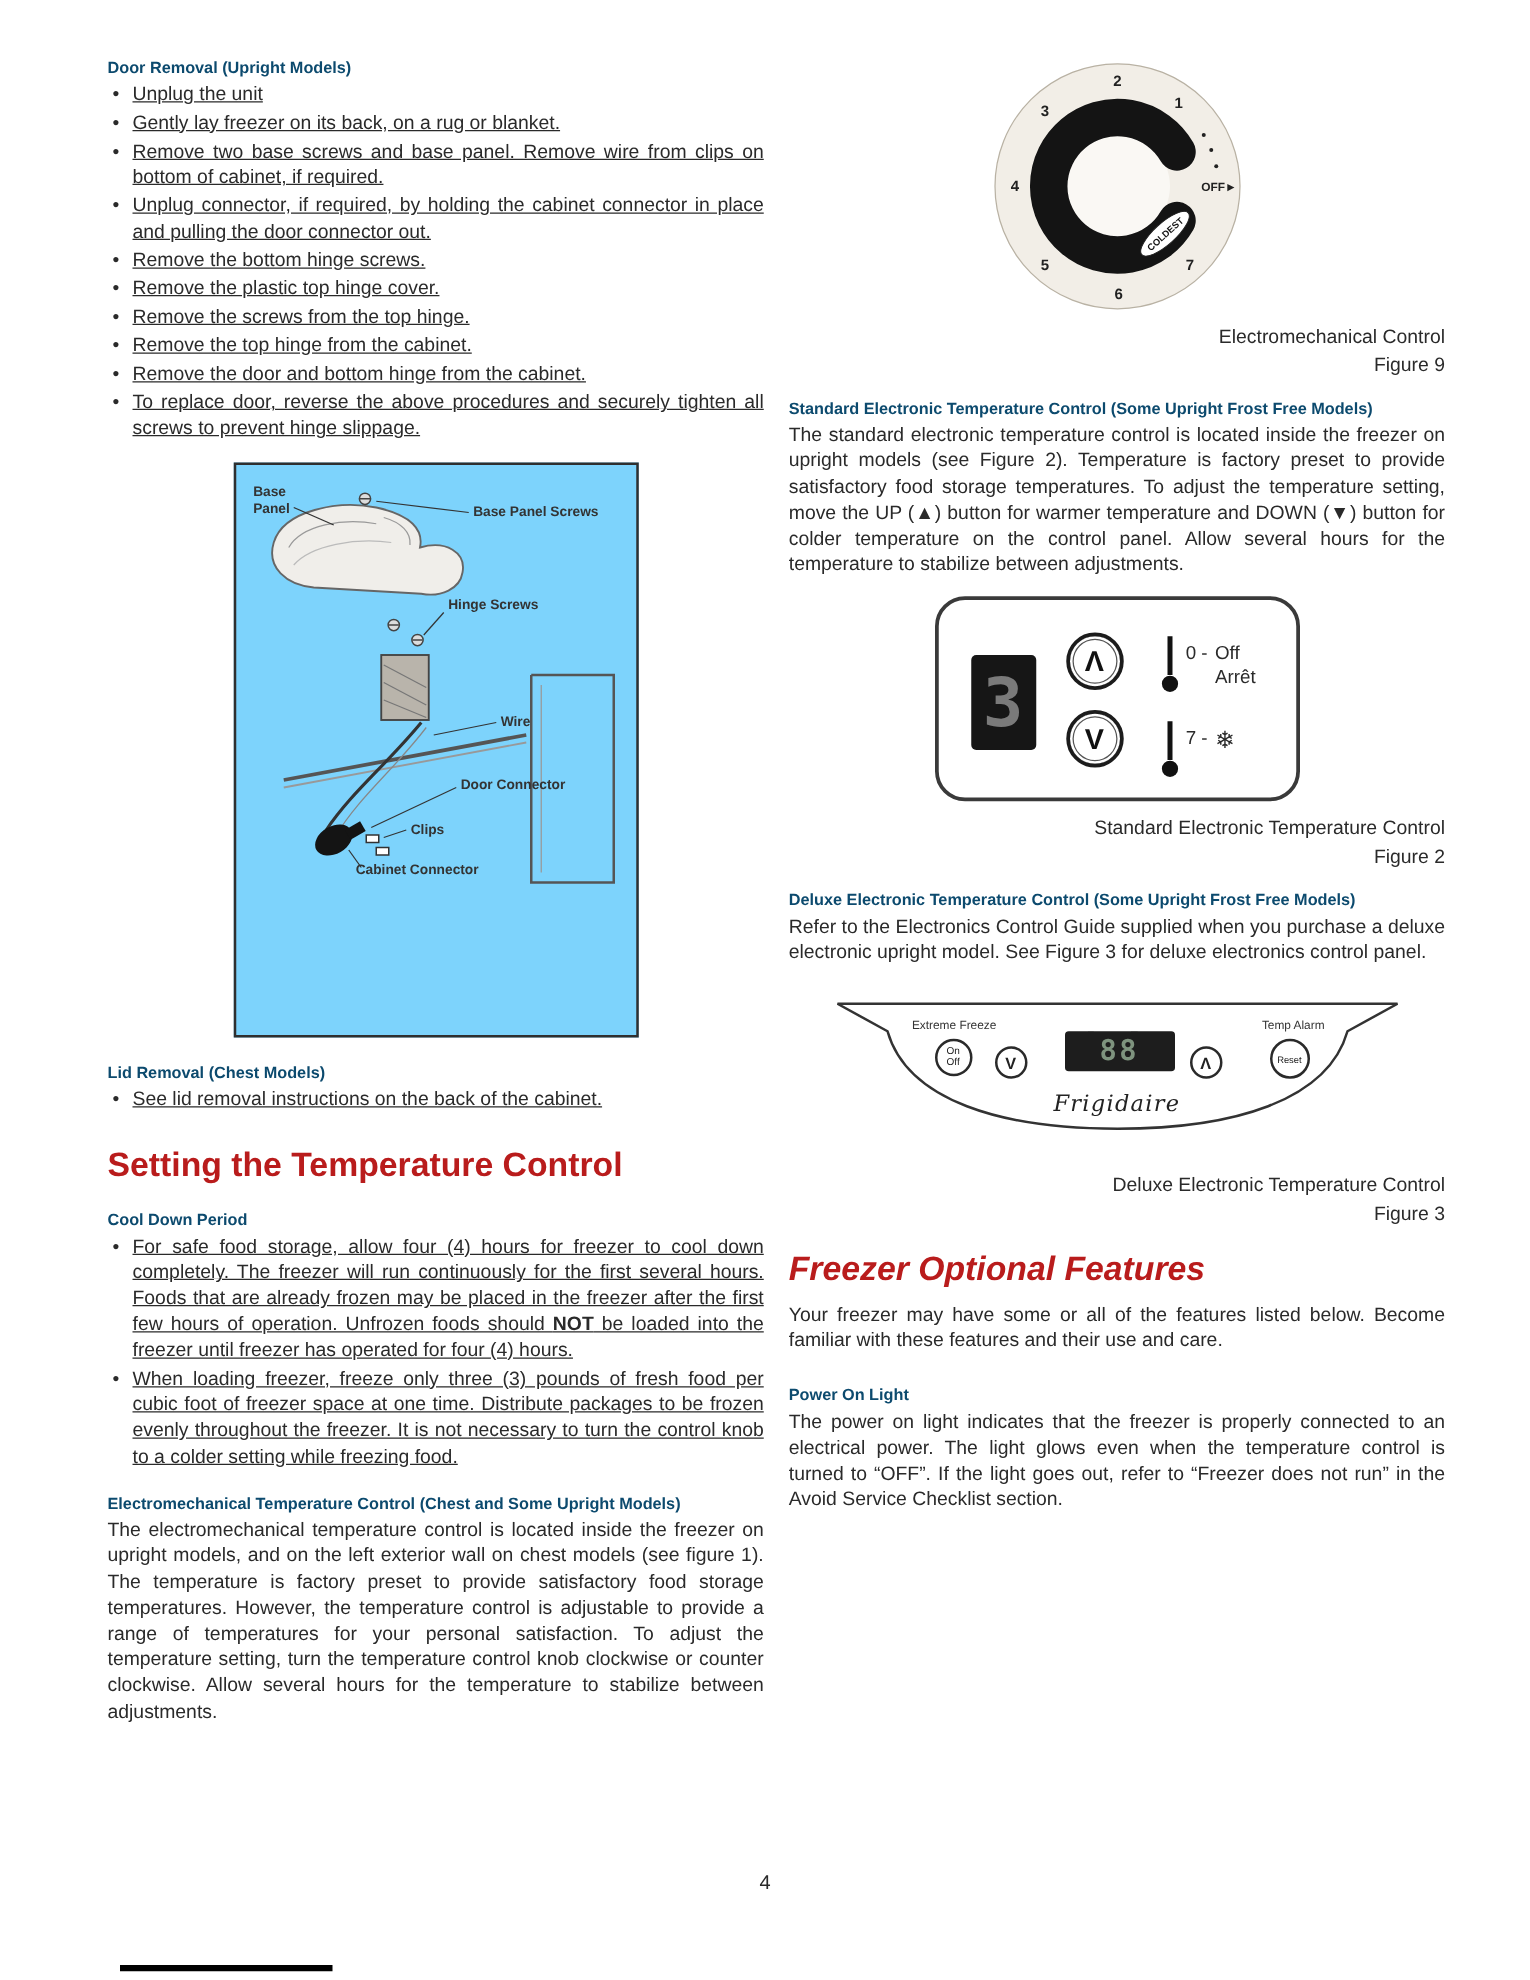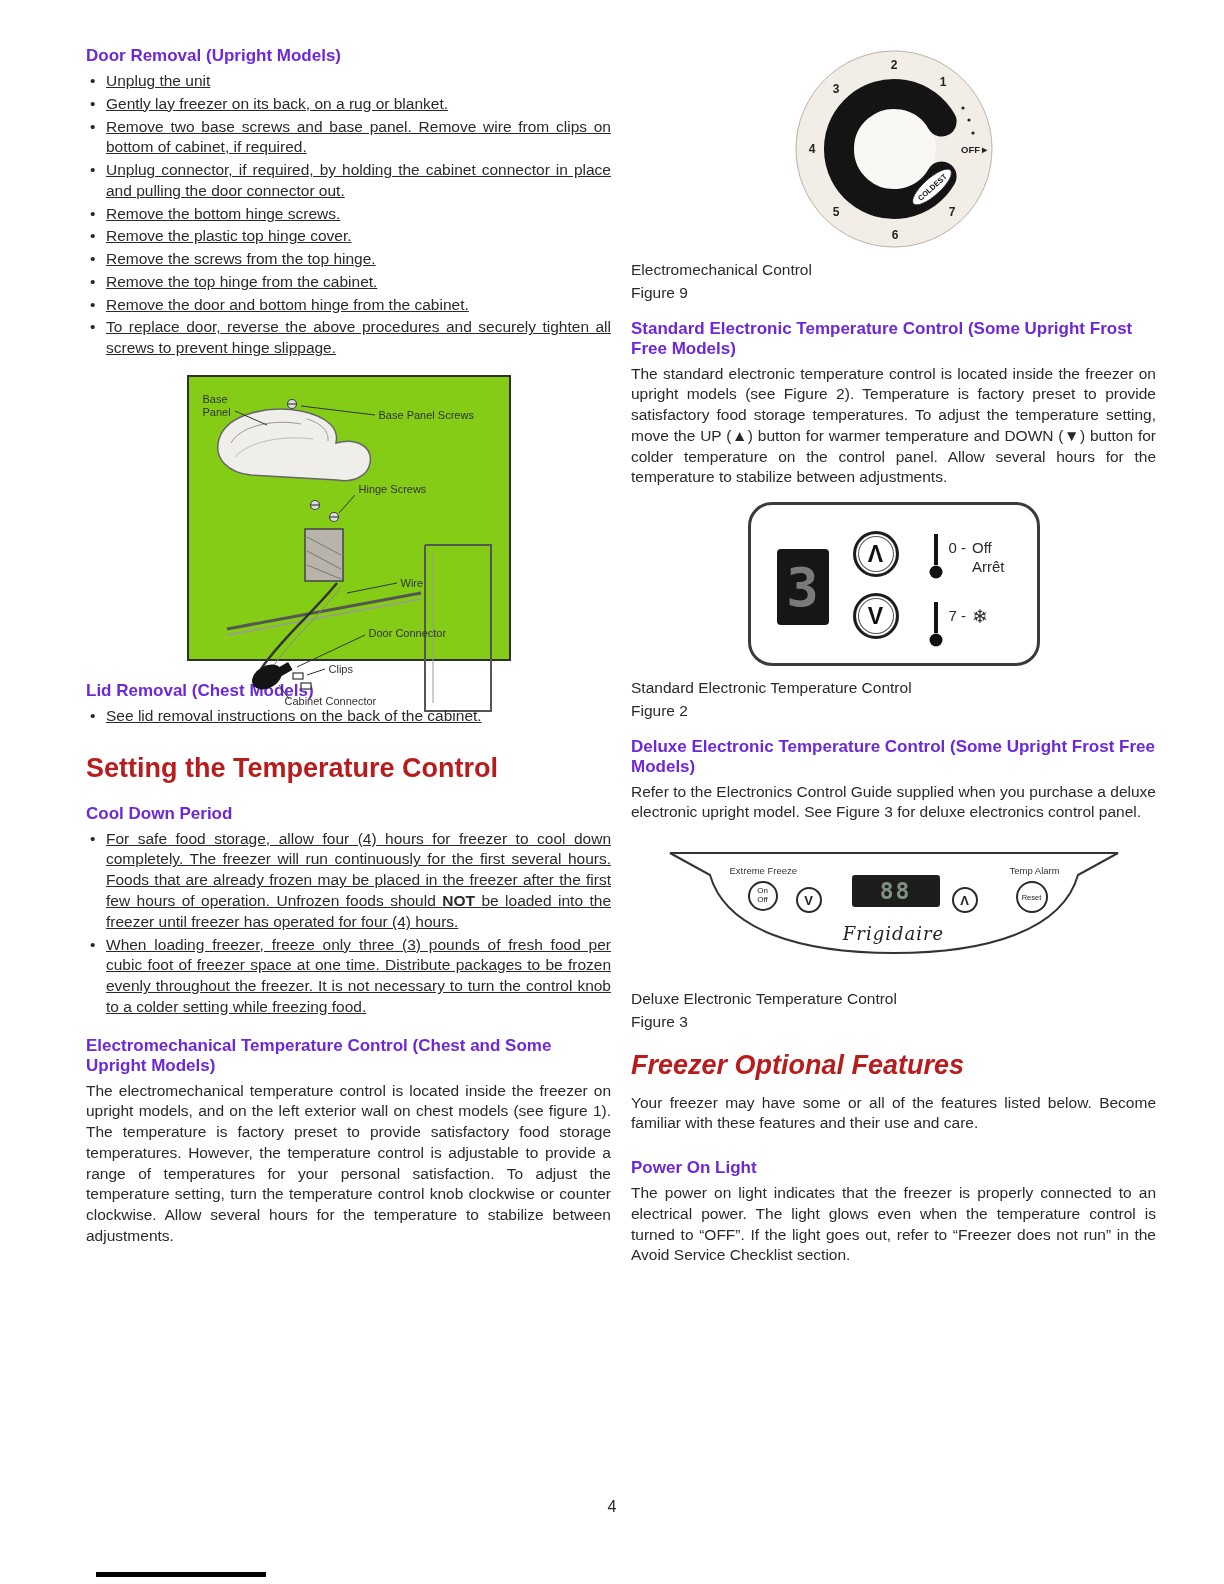--- a/index.html
+++ b/index.html
@@ -8,48 +8,48 @@
     position: relative;
     width: 1224px; height: 1584px;
     background: #fff;
     font-family: "Liberation Sans", sans-serif;
     color: #2a2a2a;
     overflow: hidden;
   }
   .cols { display: flex; gap: 20px; padding: 46px 68px 0 86px; }
   .col { width: 525px; }
 
-  h3.sub { font-size: 17px; font-weight: bold; margin: 0 0 5px 0; color: #6d28d9; }
+  h3.sub { font-size: 13px; font-weight: bold; margin: 0 0 5px 0; color: #0c4a6e; }
   h2.big { font-size: 27px; font-weight: bold; margin: 26px 0 20px 0; color: #b91c1c; }
   p.body { font-size: 15.5px; line-height: 1.34; margin: 0 0 14px 0; text-align: justify; }
 
   ul.bullets { list-style: none; margin: 2px 0 14px 0; padding: 0; }
   ul.bullets li {
     position: relative; padding-left: 20px; margin: 2px 0;
     font-size: 15.5px; line-height: 1.34; text-align: justify; text-decoration: underline;
   }
   ul.bullets li::before { content: "•"; position: absolute; left: 4px; top: 0; }
 
   .pre { white-space: pre-line; }
 
   
   .fig-door {
-    width: 324px; height: 286px;
+    width: 324px; height: 460px;
     border: 2px solid #2f2f2f;
     margin: 16px auto 20px auto;
-    position: relative; background: #84cc16;
+    position: relative; background: #7dd3fc; font-weight: bold;
   }
   .fig-door .lbl {
     position: absolute; font-size: 11px; color: #333; line-height: 1.15;
   }
 
   
   .fig-knob { width: 206px; height: 206px; margin: 0 auto 6px auto; position: relative; }
 
-  .caption { text-align: left; font-size: 15.5px; line-height: 1.5; margin: 0 0 14px 0; }
+  .caption { text-align: right; font-size: 15.5px; line-height: 1.5; margin: 0 0 14px 0; }
 
   
   .fig-std {
     width: 292px; height: 164px;
     border: 3px solid #3a3a3a; border-radius: 24px;
     margin: 14px auto 10px auto; position: relative; background: #fff;
   }
   .seg-display {
     position: absolute; left: 26px; top: 44px; width: 52px; height: 76px;
     background: #161616; border-radius: 4px;

